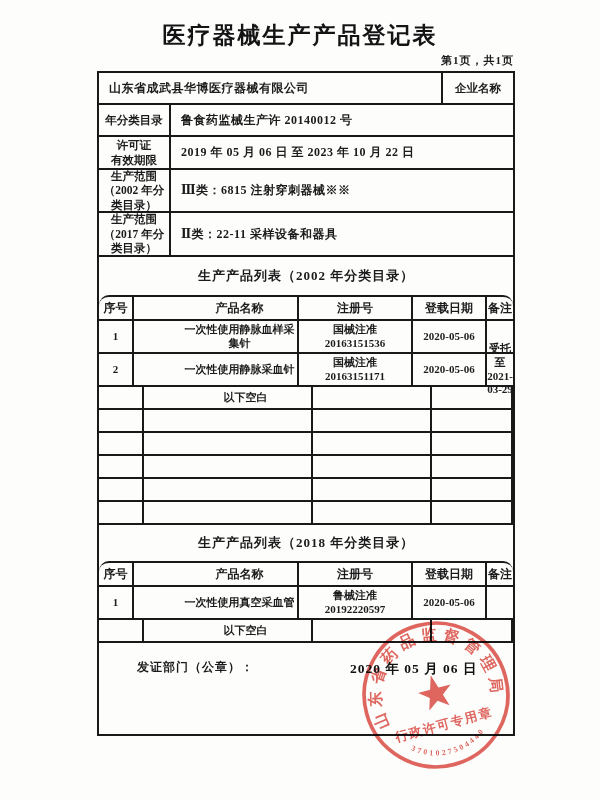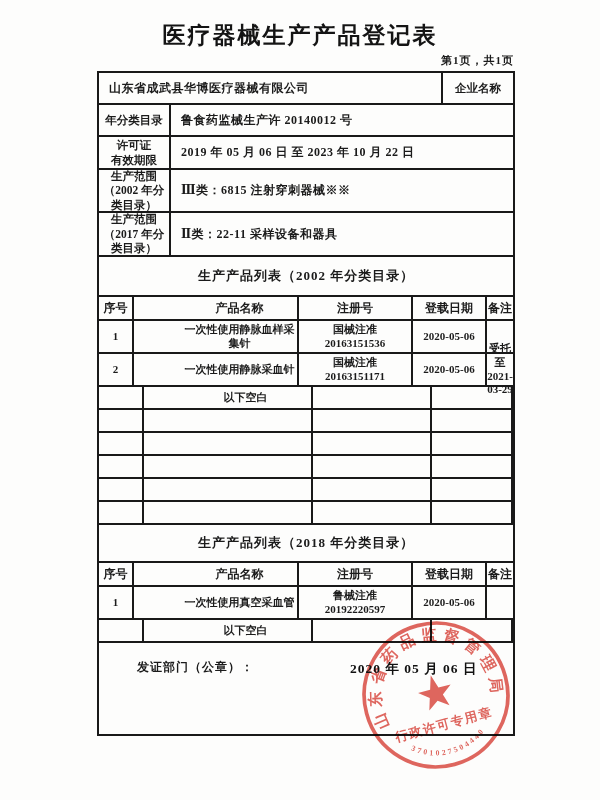--- a/index.html
+++ b/index.html
@@ -38,21 +38,21 @@
   .label-cell {
     width: 70px; text-align: center; align-items: center;
     font-size: 11.5px; font-weight: 700; line-height: 1.25;
   }
   .value-cell {
     flex: 1; padding-left: 10px; justify-content: center;
     font-size: 12px; font-weight: 700; letter-spacing: .5px;
   }
   .h30 { height: 30px; } .h31 { height: 31px; } .h41 { height: 41px; }
   .h42 { height: 42px; } .h38s { height: 38px; } .h36s { height: 36px; }
-  .h22 { height: 22px; } .h33r { height: 31px; } .h21 { height: 21px; gap: 12px; }
+  .h22 { height: 22px; border-radius: 10px; } .h33r { height: 31px; } .h21 { height: 21px; gap: 12px; }
   .section-row {
     display: flex; align-items: center; justify-content: center;
     font-size: 13px; font-weight: 700; letter-spacing: 1px; text-align: center;
   }
   
   .c1 { width: 33px; }  .c2 { width: 115px; padding-left: 48px; } .c3 { width: 112px; }
   .c4 { width: 72px; }  .c5 { flex: 1; }
   .pcell {
     text-align: center; align-items: center; justify-content: center;
     font-size: 11px; font-weight: 700; line-height: 1.25;

